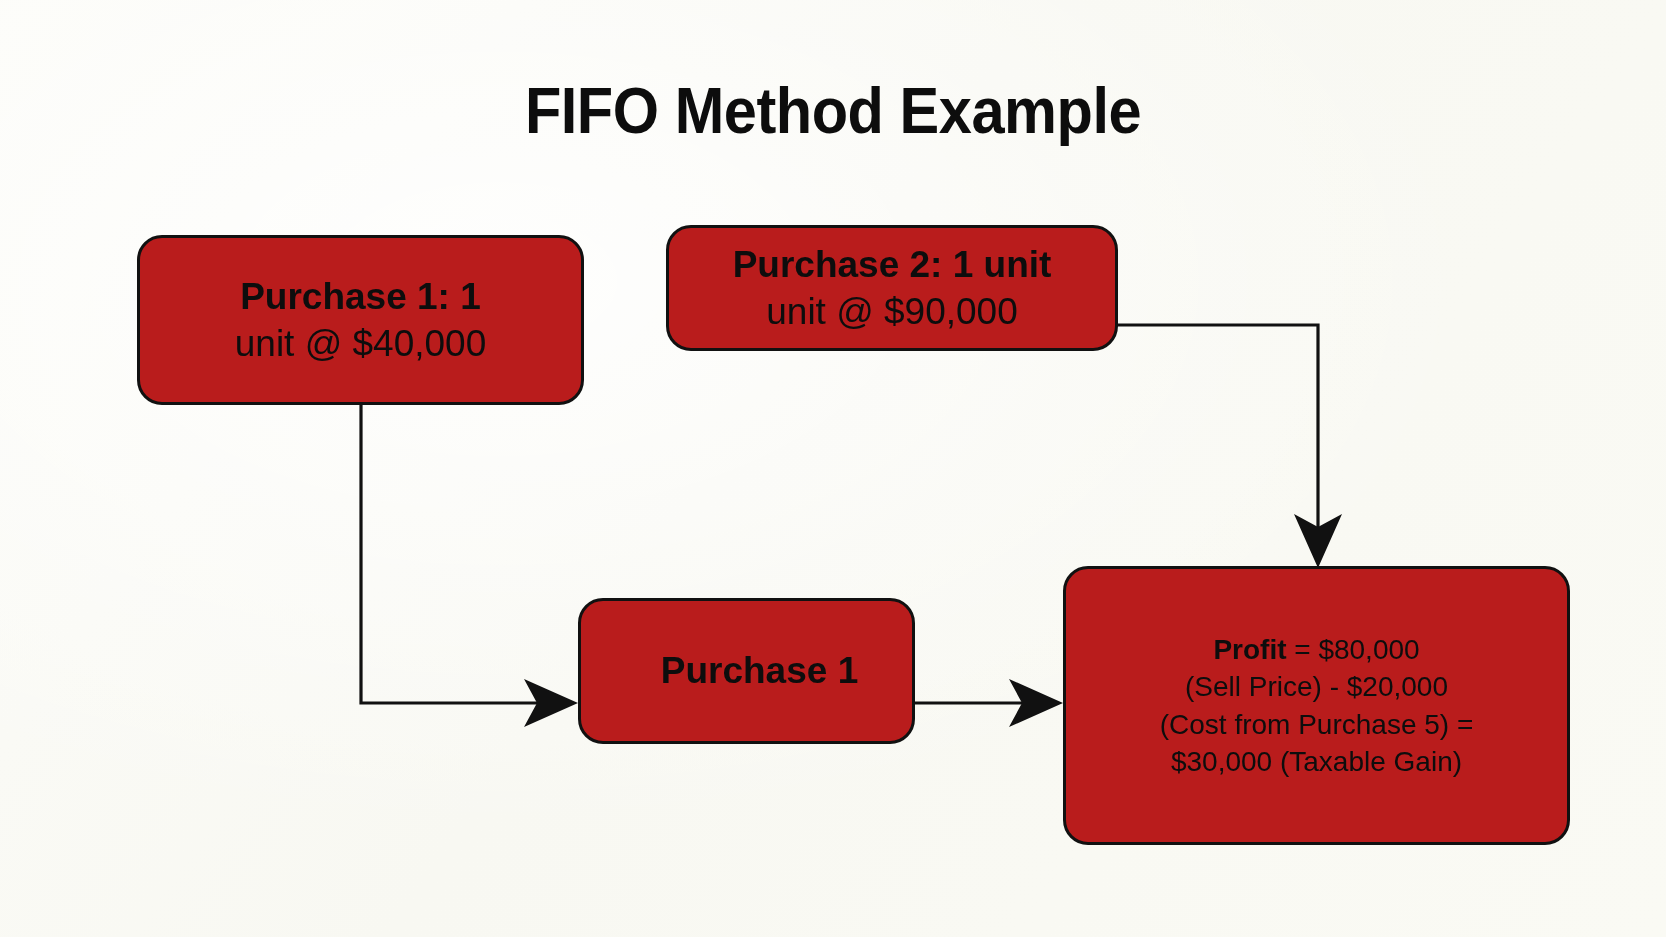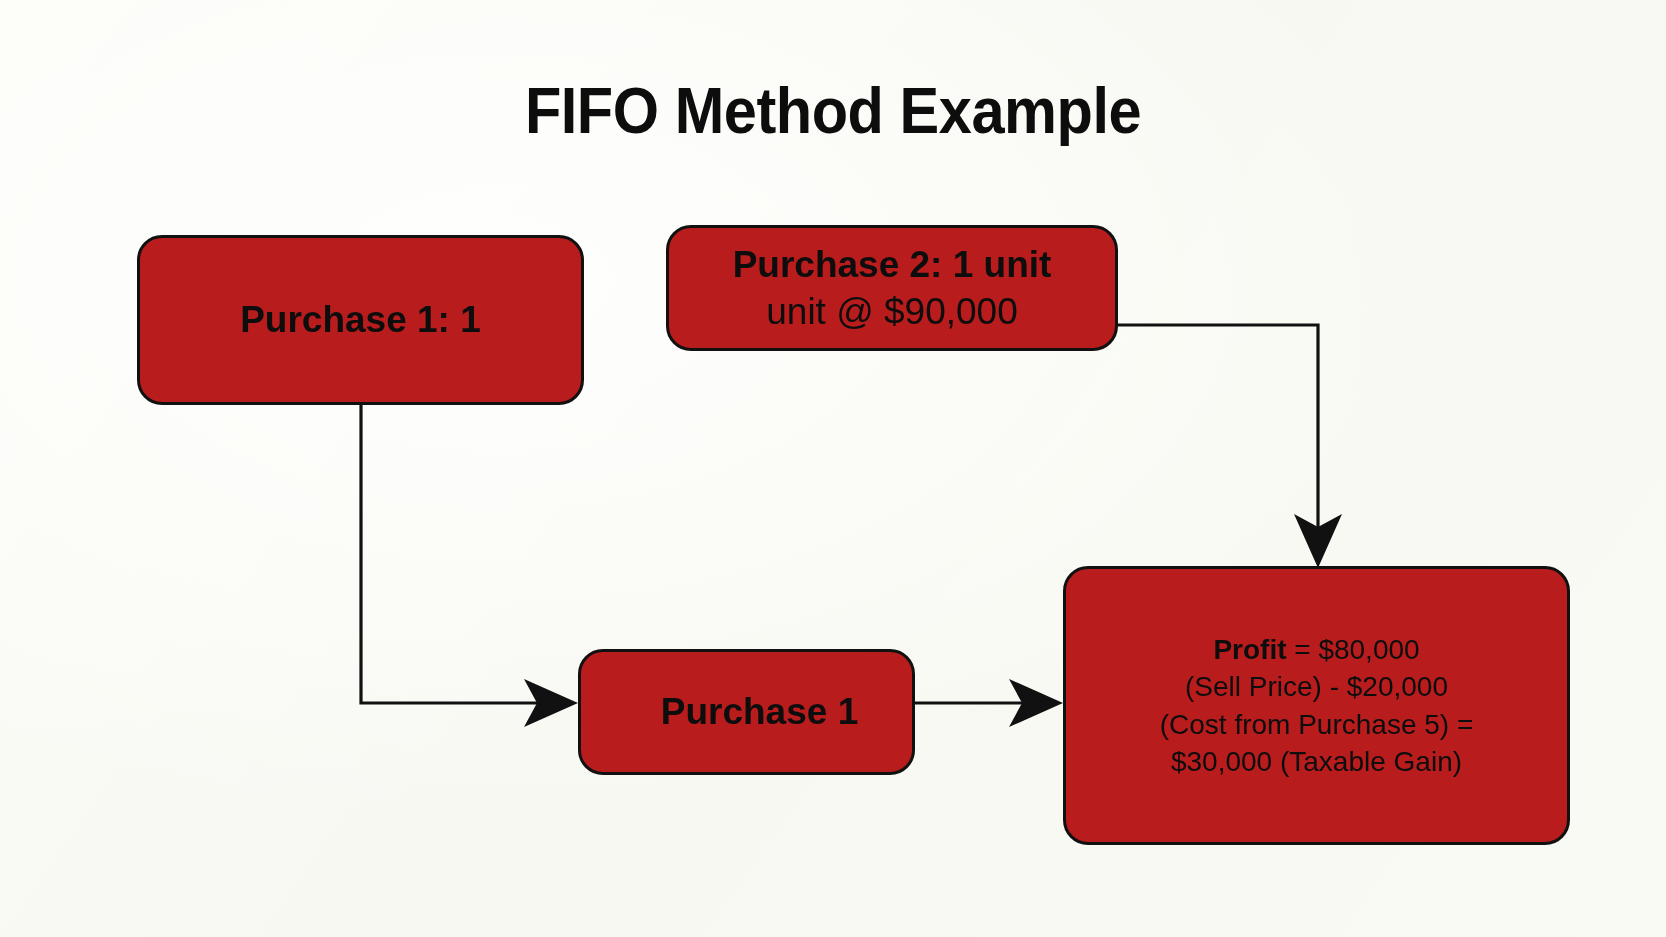--- a/index.html
+++ b/index.html
@@ -66,21 +66,21 @@
     line-height: 1.28;
     color: #0d0d0d;
   }
   .node .strong {
     font-weight: bold;
   }
 
   
   #node-purchase-1 { left: 137px;  top: 235px; width: 447px; height: 170px; }
   #node-purchase-2 { left: 666px;  top: 225px; width: 452px; height: 126px; }
-  #node-sell-unit  { left: 578px;  top: 649px; width: 337px; height: 126px; padding-left: 40px; }
+  #node-sell-unit  { left: 578px;  top: 598px; width: 337px; height: 146px; padding-left: 40px; }
   #node-profit     { left: 1063px; top: 566px; width: 507px; height: 279px; }
 
   #node-profit .node-text { font-size: 28px; line-height: 1.33; }
 
   svg#connectors {
     position: absolute;
     left: 0;
     top: 0;
     width: 1666px;
     height: 937px;
@@ -122,20 +122,21 @@
 
     <g>
       <path class="edge-path" d="M 915,703 L 1022,703"></path>
       <polygon class="arrow-head" points="1063,703 1009,679 1022,703 1009,727"></polygon>
     </g>
   </svg>
 
   <div class="node" id="node-purchase-1">
     <div class="node-text">
       <span class="strong">Purchase 1: 1</span><br>
+      <span>unit @ $40,000</span>
     </div>
   </div>
 
   <div class="node" id="node-purchase-2">
     <div class="node-text">
       <span class="strong">Purchase 2: 1 unit</span><br>
       <span>unit @ $90,000</span>
     </div>
   </div>
 

